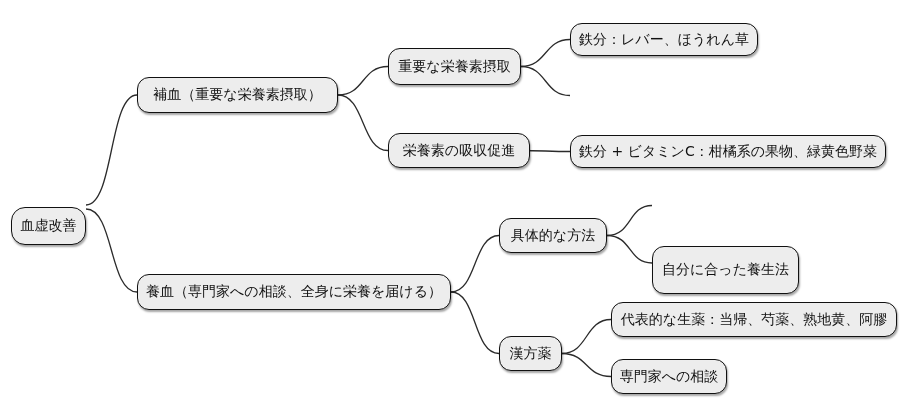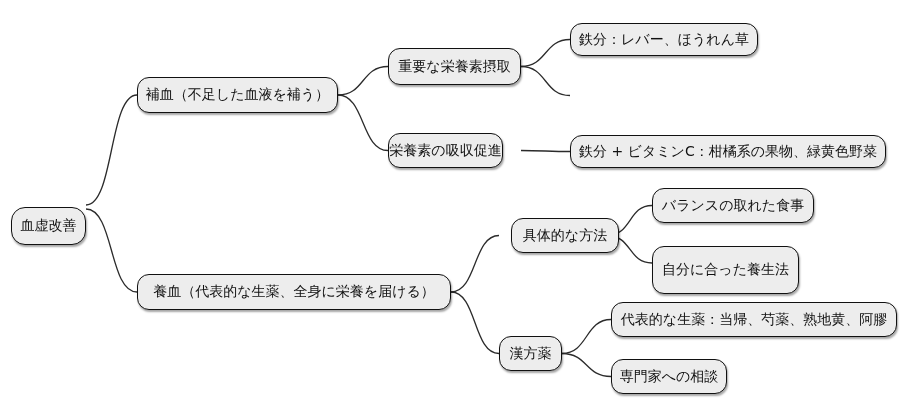--- a/index.html
+++ b/index.html
@@ -59,36 +59,35 @@
     <path d="M451,292 C477,292 473,235.5 499,235.5"></path>
     <path d="M451,292 C477,292 473,353.5 499,353.5"></path>
     <path d="M607,235.5 C632,235.5 628,205.5 652,205.5"></path>
     <path d="M607,235.5 C632,235.5 628,263 652,263"></path>
     <path d="M562,353.5 C588,353.5 585,319.5 611,319.5"></path>
     <path d="M562,353.5 C588,353.5 585,376.5 611,376.5"></path>
   </svg>
 
   <div class="node root" style="left:11px;  top:187px; width:75px;  height:38px;">血虚改善</div>
 
-  <div class="node" style="left:137px; top:77px;  width:201px; height:36px;">補血（不足した血液を補う）</div>
+  <div class="node" style="left:137px; top:77px;  width:201px; height:36px;">補血（重要な栄養素摂取）</div>
 
   <div class="node" style="left:388px; top:48px;  width:133px; height:37px;">重要な栄養素摂取</div>
 
   <div class="node" style="left:570px; top:23px;  width:188px; height:33px;">鉄分：レバー、ほうれん草</div>
 
 
-  <div class="node" style="left:388px; top:133px; width:115px; height:35px;">栄養素の吸収促進</div>
+  <div class="node" style="left:388px; top:133px; width:142px; height:35px;">栄養素の吸収促進</div>
 
   <div class="node" style="left:570px; top:135px; width:316px; height:33px;">鉄分 + ビタミンC：柑橘系の果物、緑黄色野菜</div>
 
-  <div class="node" style="left:137px; top:274px; width:314px; height:36px;">養血（代表的な生薬、全身に栄養を届ける）</div>
+  <div class="node" style="left:137px; top:274px; width:314px; height:36px;">養血（専門家への相談、全身に栄養を届ける）</div>
 
-  <div class="node" style="left:499px; top:218px; width:108px; height:35px;margin-left:12px;">具体的な方法</div>
+  <div class="node" style="left:499px; top:218px; width:108px; height:35px;">具体的な方法</div>
 
-  <div class="node" style="left:652px; top:188px; width:162px; height:35px;">バランスの取れた食事</div>
 
   <div class="node" style="left:652px; top:246px; width:147px; height:48px;">自分に合った養生法</div>
 
   <div class="node" style="left:499px; top:336px; width:63px;  height:35px;">漢方薬</div>
 
   <div class="node" style="left:611px; top:302px; width:286px; height:35px;">代表的な生薬：当帰、芍薬、熟地黄、阿膠</div>
 
   <div class="node" style="left:611px; top:359px; width:116px; height:35px;">専門家への相談</div>
 
 </div>

